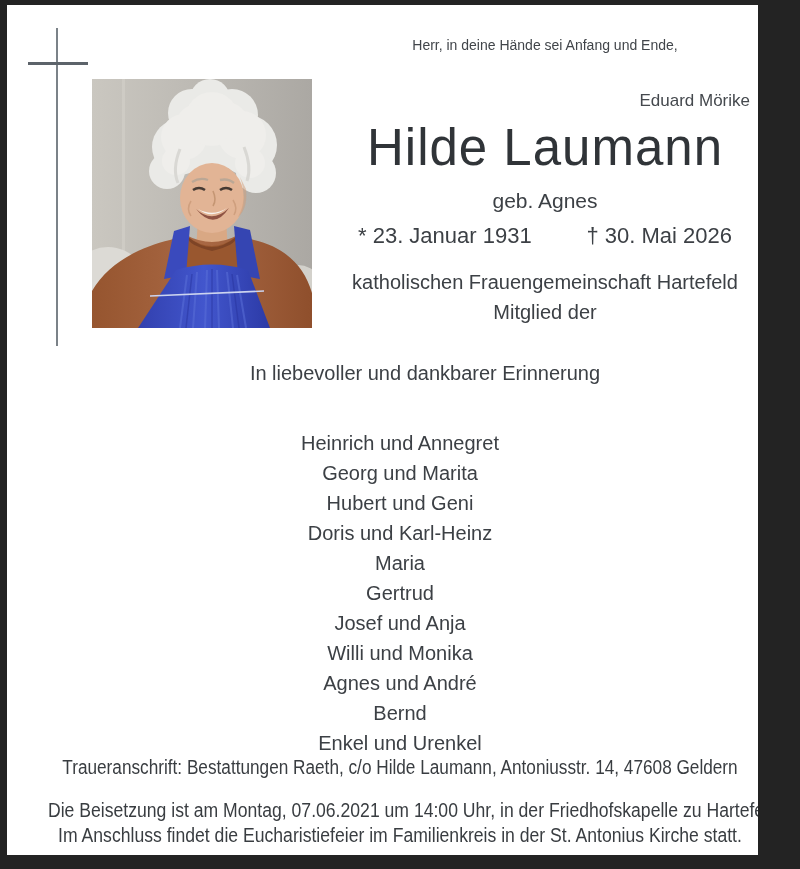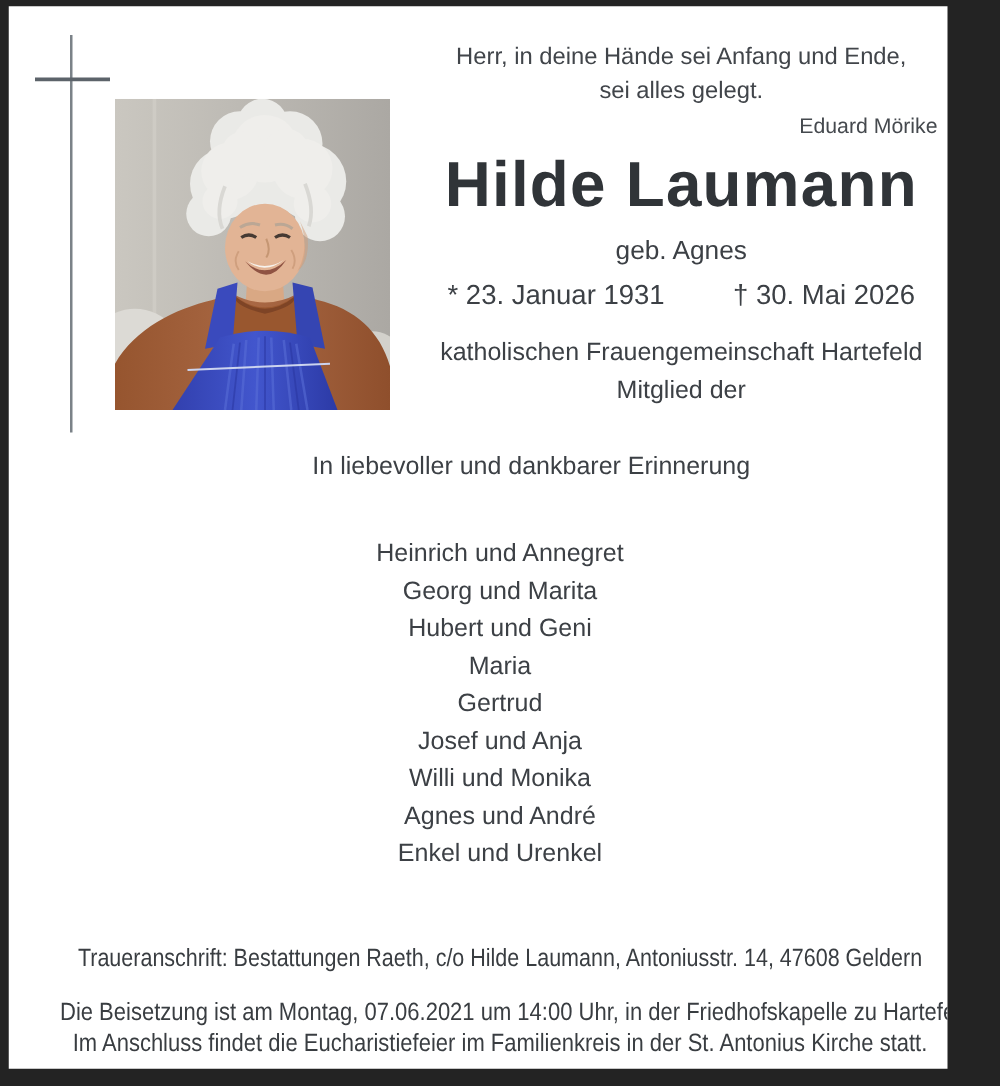--- a/index.html
+++ b/index.html
@@ -23,23 +23,23 @@
 
   
   .cross-v { left:56px; top:28px; width:2px; height:318px; background:#7b8288; }
   .cross-h { left:28px; top:62px; width:60px; height:3px; background:#5c636a; }
 
   
   .photo { left:92px; top:79px; width:220px; height:249px; overflow:hidden; }
 
   
   .col-right { left:340px; width:410px; text-align:center; }
-  .quote { top:32px; font-size:19px; line-height:27px; color:#41454a; }
+  .quote { top:32px; font-size:14px; line-height:27px; color:#41454a; }
   .quote-author { top:91px; text-align:right; padding-right:28px; font-size:17px; color:#45494e; }
-  .name { top:118px; font-size:51px; font-weight:700; letter-spacing:1px; color:#303438; white-space:nowrap; }
+  .name { top:118px; font-size:51px; font-weight:400; letter-spacing:1px; color:#303438; white-space:nowrap; }
   .maiden { top:189px; font-size:21px; }
   .dates { top:223px; display:flex; justify-content:space-between; padding:0 18px; box-sizing:border-box; font-size:22px; }
   .membership { top:267px; font-size:20px; line-height:30px; }
 
   
   .col-center { left:0; width:800px; text-align:center; }
   .remembrance { top:362px; font-size:20px;margin-left:25px; }
   .mourners { top:428px; font-size:20px; }
   .mourners > div { height:30px; line-height:30px; }
   .address { top:756px; font-size:20px; transform:scaleX(0.86); transform-origin:50% 50%; white-space:nowrap; color:#393d41; }
@@ -140,45 +140,46 @@
             <circle cx="103" cy="44" r="18"></circle>
           <circle cx="137" cy="42" r="18"></circle>
         </g>
         <path d="M88,70 q-8,20 -2,34" stroke="#d9d8d4" stroke-width="3" fill="none"></path>
         <path d="M152,68 q8,20 3,34" stroke="#d9d8d4" stroke-width="3" fill="none"></path>
       </svg>
     </div>
 
     <div class="abs col-right quote">
       <div>Herr, in deine Hände sei Anfang und Ende,</div>
-      <div>sei alles gelegt.</div>
     </div>
     <div class="abs col-right quote-author">Eduard Mörike</div>
 
     <div class="abs col-right name">Hilde Laumann</div>
     <div class="abs col-right maiden">geb. Agnes</div>
     <div class="abs col-right dates">
       <span>* 23. Januar 1931</span>
       <span>† 30. Mai 2026</span>
     </div>
     <div class="abs col-right membership">
       <div>katholischen Frauengemeinschaft Hartefeld</div>
       <div>Mitglied der</div>
     </div>
 
     <div class="abs col-center remembrance">In liebevoller und dankbarer Erinnerung</div>
     <div class="abs col-center mourners">
         <div>Heinrich und Annegret</div>
         <div>Georg und Marita</div>
         <div>Hubert und Geni</div>
+        <div>Doris und Karl-Heinz</div>
         <div>Maria</div>
         <div>Gertrud</div>
         <div>Josef und Anja</div>
         <div>Willi und Monika</div>
         <div>Agnes und André</div>
+        <div>Bernd</div>
         <div>Enkel und Urenkel</div>
       </div>
 
     <div class="abs col-center address">Traueranschrift: Bestattungen Raeth, c/o Hilde Laumann, Antoniusstr. 14, 47608 Geldern</div>
     <div class="abs col-center funeral">
       <div>Die Beisetzung ist am Montag, 07.06.2021 um 14:00 Uhr, in der Friedhofskapelle zu Hartefeld.</div>
       <div>Im Anschluss findet die Eucharistiefeier im Familienkreis in der St. Antonius Kirche statt.</div>
     </div>
 
   </div>

